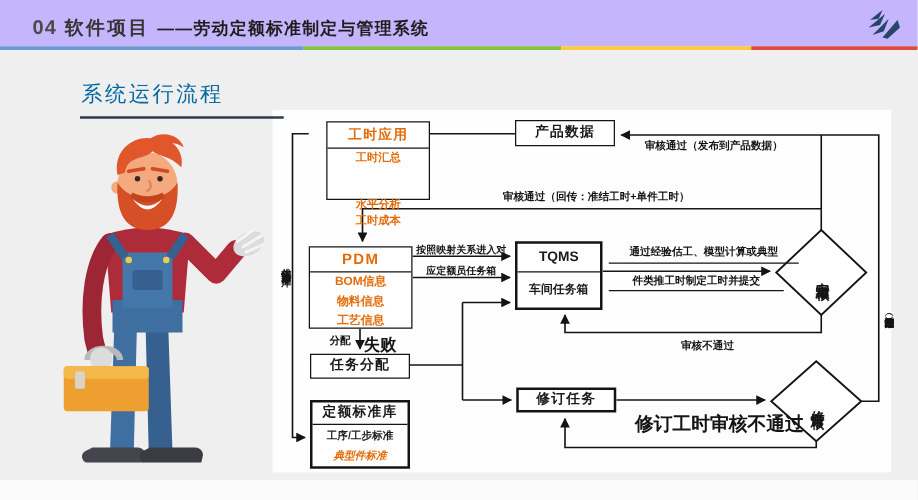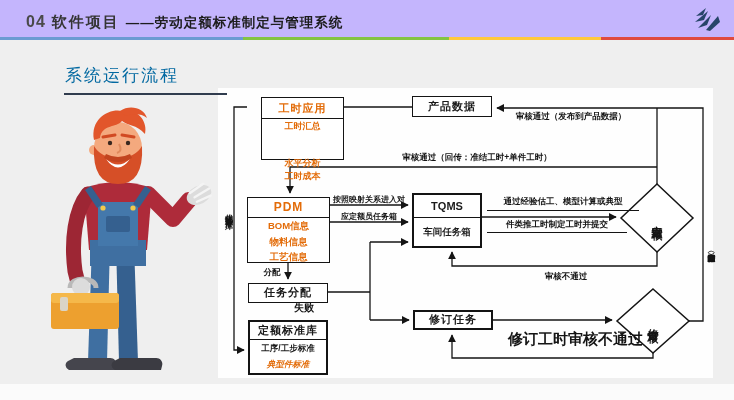--- a/index.html
+++ b/index.html
@@ -183,17 +183,17 @@
 
 <div class="lbl" style="left:506px;top:111px;width:130px;font-size:8.5px;">审核通过（发布到产品数据）</div>
 <div class="lbl" style="left:394px;top:152px;width:166px;font-size:8.5px;">审核通过（回传：准结工时+单件工时）</div>
 <div class="lbl" style="left:330px;top:194px;width:78px;font-size:8px;">按照映射关系进入对</div>
 <div class="lbl" style="left:330px;top:211px;width:78px;font-size:8px;">应定额员任务箱</div>
 <div class="lbl ul" style="left:487px;top:196px;width:152px;font-size:8.5px;padding-bottom:2px;">通过经验估工、模型计算或典型</div>
 <div class="lbl ul" style="left:487px;top:219px;width:140px;font-size:8.5px;padding-bottom:1px;">件类推工时制定工时并提交</div>
 <div class="lbl" style="left:536px;top:271px;width:60px;font-size:8.5px;">审核不通过</div>
 <div class="lbl" style="left:508px;top:330px;width:110px;font-size:15px;">修订工时审核不通过</div>
 <div class="lbl" style="left:259px;top:267px;width:26px;font-size:8.5px;">分配</div>
-<div class="lbl" style="left:291px;top:267px;width:26px;font-size:10px;margin-top:34px;">失败</div>
+<div class="lbl" style="left:291px;top:267px;width:26px;font-size:13px;">失败</div>
 <div class="lbl vert" style="left:221px;top:165px;width:12px;height:92px;font-size:8px;">优化调整标准库</div>
 <div class="lbl vert" style="left:704px;top:155px;width:12px;height:185px;font-size:7.5px;letter-spacing:0;">修订审核通过（发布到产品数据）</div>
 
 <div class="bottom-strip"></div>
 
 </body></html>

